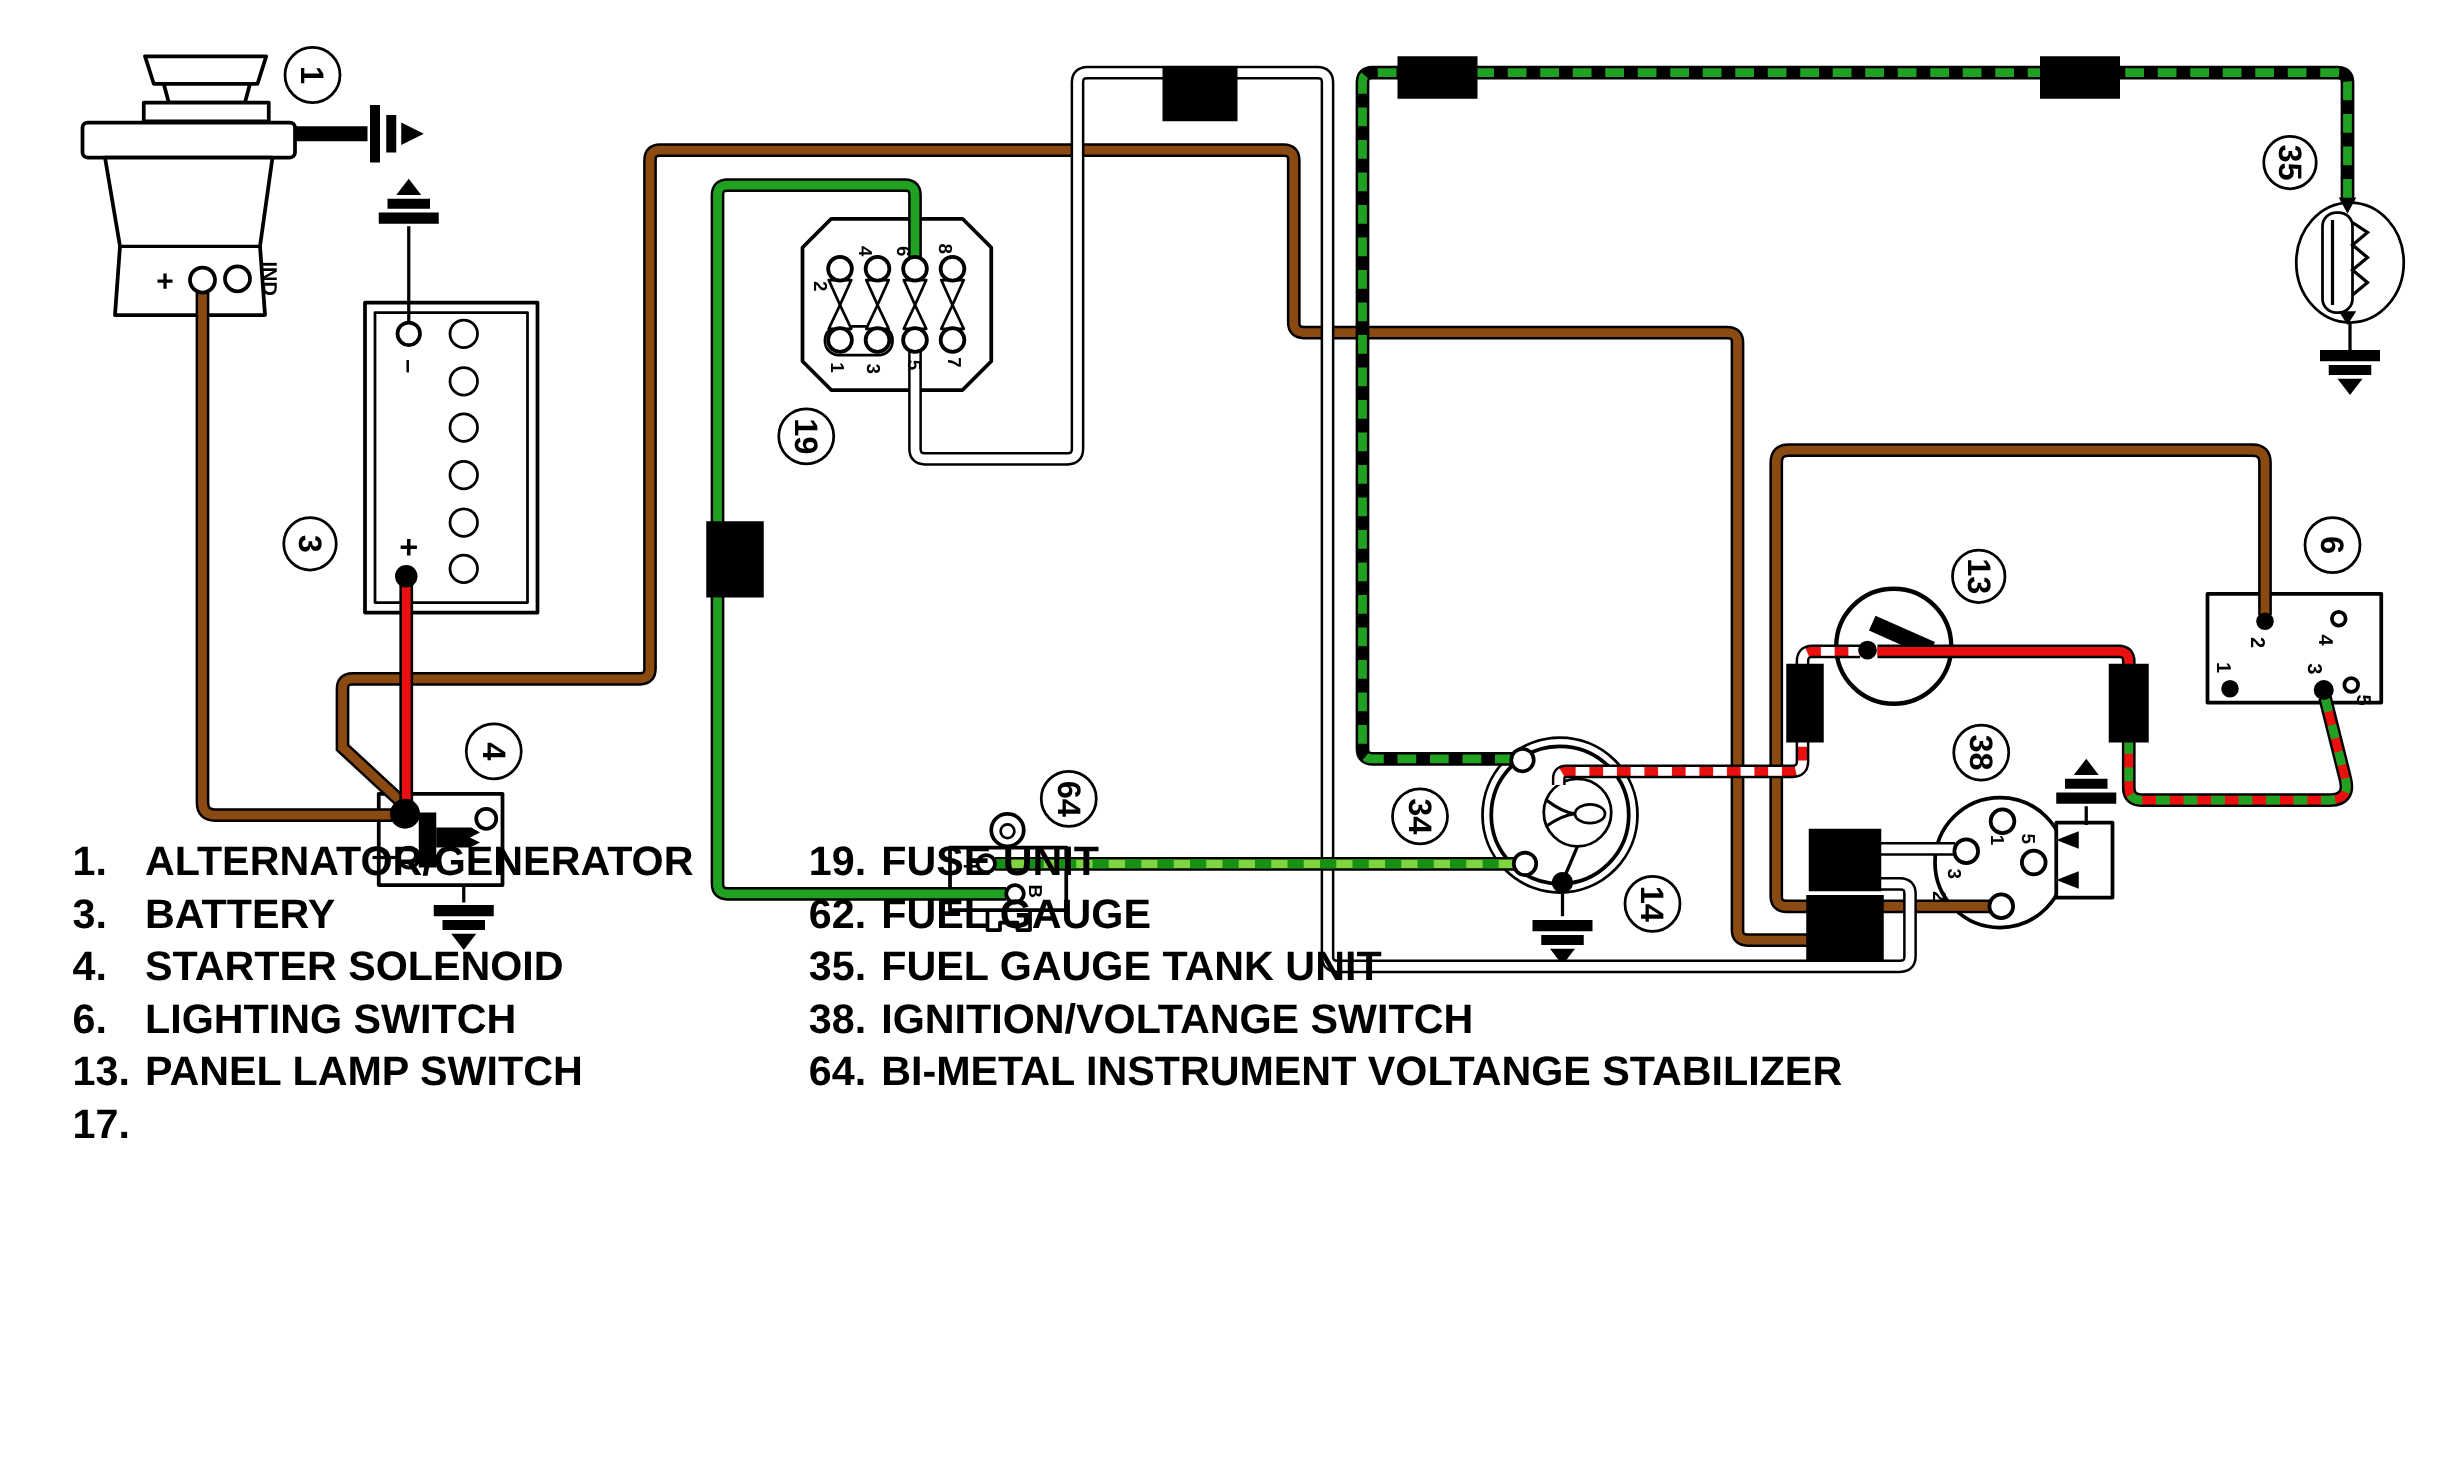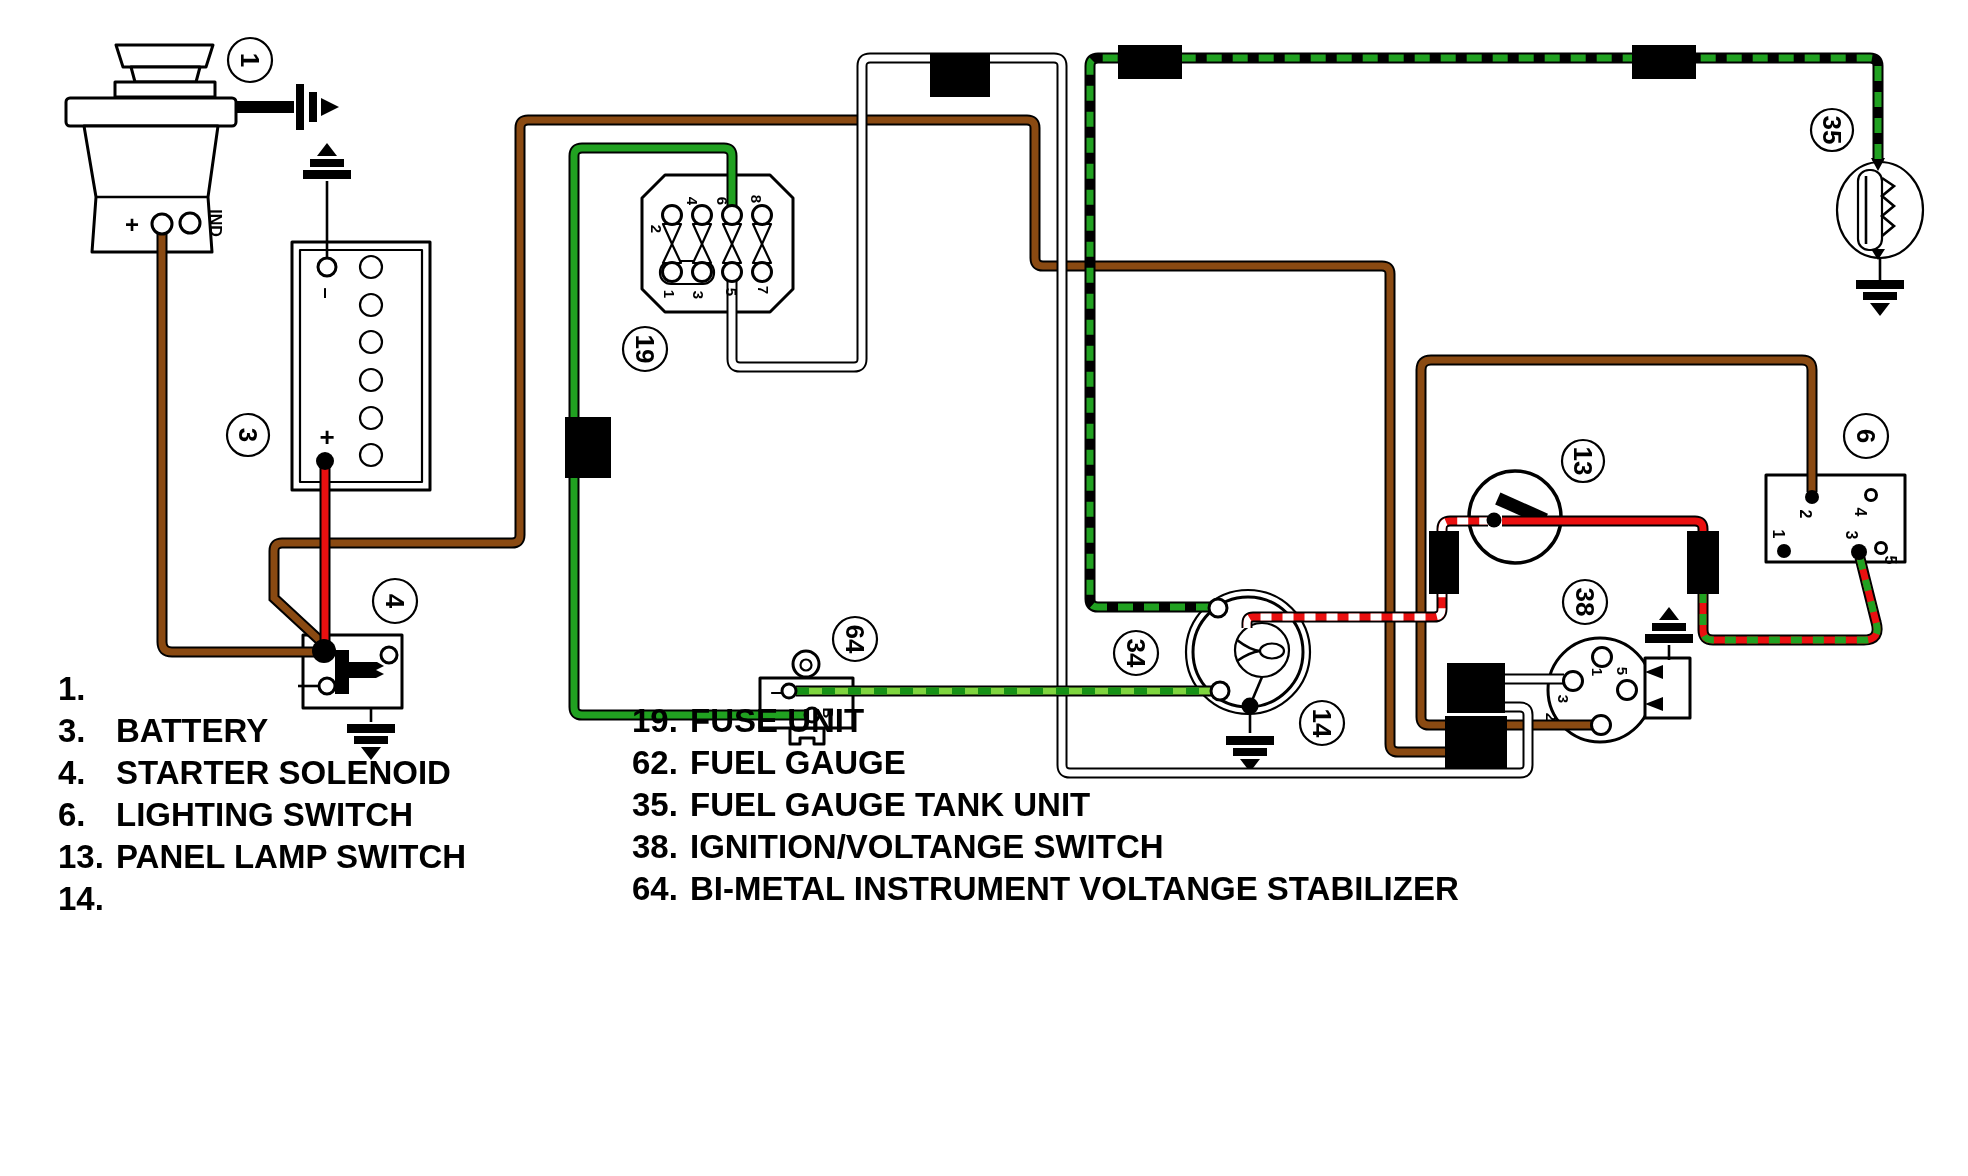--- a/index.html
+++ b/index.html
@@ -27,21 +27,21 @@
   .dot{fill:#000;stroke:none;}
   .conn{fill:#000;stroke:none;}
   .lbl{font-family:"Liberation Sans",sans-serif;font-weight:bold;fill:#000;}
   .t15{font-size:15px;} .t16{font-size:16px;} .t20{font-size:20px;}
   .t24{font-size:24px;} .t26{font-size:26px;}
   
   .legend{position:absolute;left:0;top:668px;width:1968px;font-weight:bold;
           font-size:33px;line-height:42px;color:#000;}
   .lg-col{position:absolute;top:0;}
   .lg-left{left:58px;width:580px;}
-  .lg-right{left:632px;width:1310px;margin-top:32px;}
+  .lg-right{left:647px;width:1310px;}
   .lg-row{display:flex;white-space:nowrap;}
   .lg-num{width:58px;flex:0 0 58px;}
 </style>
 </head>
 <body>
 
 <div class="stage">
 
 <svg width="1968" height="1176" viewBox="0 0 1968 1176">
   <defs>
@@ -345,39 +345,40 @@
       <circle class="co2" cx="1832" cy="130" r="21"></circle>
       <text class="lbl t26" x="1832" y="130" text-anchor="middle" dominant-baseline="central" transform="rotate(90 1832 130)">35</text>
     </g>
   </g>
 </svg>
 
 <div class="legend">
   <div class="lg-col lg-left">
     <div class="lg-row">
           <span class="lg-num">1.</span>
+          <span>ALTERNATOR/GENERATOR</span>
         </div>
     <div class="lg-row">
           <span class="lg-num">3.</span>
           <span>BATTERY</span>
         </div>
     <div class="lg-row">
           <span class="lg-num">4.</span>
           <span>STARTER SOLENOID</span>
         </div>
     <div class="lg-row">
           <span class="lg-num">6.</span>
           <span>LIGHTING SWITCH</span>
         </div>
     <div class="lg-row">
           <span class="lg-num">13.</span>
           <span>PANEL LAMP SWITCH</span>
         </div>
     <div class="lg-row">
-          <span class="lg-num">14.</span>
+          <span class="lg-num">17.</span>
         </div>
   </div>
   <div class="lg-col lg-right">
     <div class="lg-row">
           <span class="lg-num">19.</span>
           <span>FUSE UNIT</span>
         </div>
     <div class="lg-row">
           <span class="lg-num">62.</span>
           <span>FUEL GAUGE</span>

